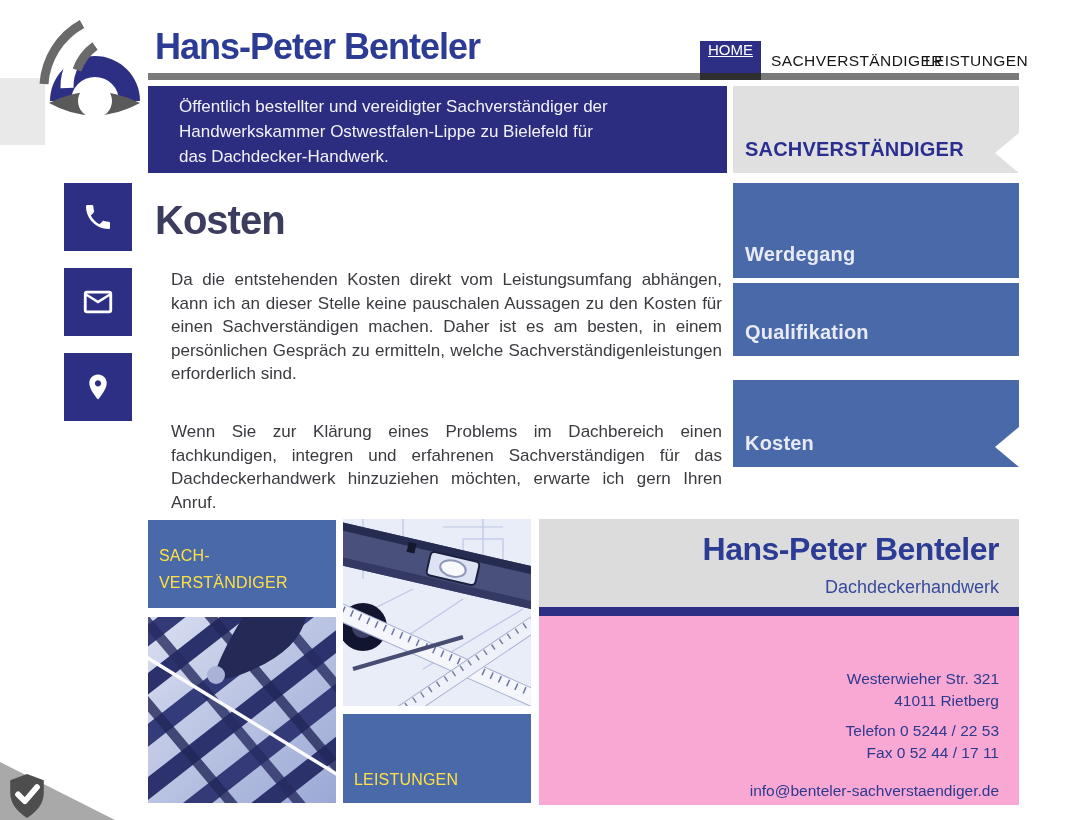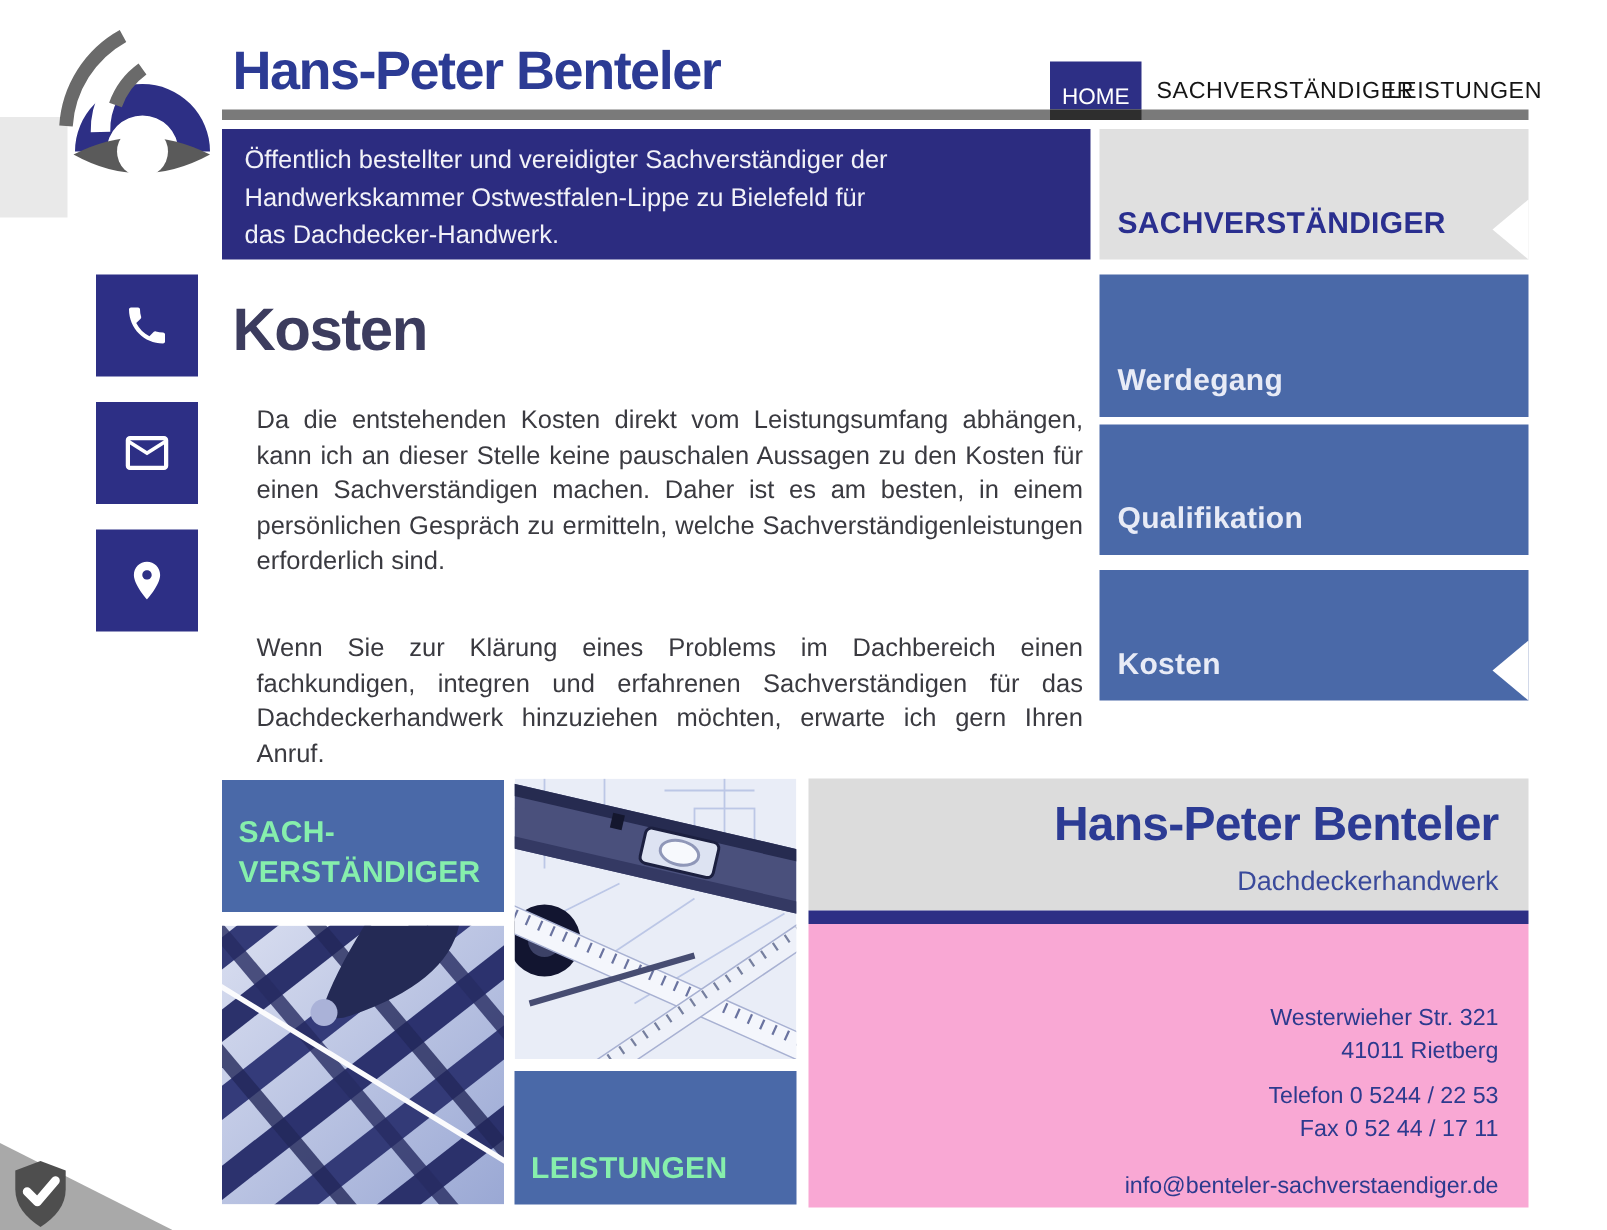--- a/index.html
+++ b/index.html
@@ -6,44 +6,44 @@
   .page{position:relative;width:1071px;height:820px;background:#ffffff;overflow:hidden;
         font-family:"Liberation Sans","DejaVu Sans",sans-serif;}
   .abs{position:absolute;}
 
   
   .left-gray-wedge{left:0;top:78px;width:45px;height:67px;background:#e9e9e9;}
   .site-title{left:155px;top:26px;font-size:36px;font-weight:bold;color:#2c3b94;letter-spacing:-1px;}
   .rule{left:148px;top:73px;width:871px;height:7px;background:#7a7a7a;}
   .nav-item{top:52px;font-size:15.5px;color:#151515;letter-spacing:.4px;cursor:pointer;}
   .nav-home{left:700px;top:41px;width:61px;height:32px;background:#2d2f85;color:#fff;
-            display:flex;align-items:flex-end;justify-content:center;font-size:15px;cursor:pointer;}
+            display:flex;align-items:flex-start;justify-content:center;font-size:15px;cursor:pointer;text-decoration:underline;}
   .nav-home-shadow{left:700px;top:73px;width:61px;height:7px;background:#2e2e2e;}
   .banner{left:148px;top:86px;width:579px;height:87px;background:#2c2c80;color:#f2f2f8;
-          padding:8px 0 0 15px;box-sizing:border-box;font-size:17px;line-height:25px;}
+          padding:8px 0 0 31px;box-sizing:border-box;font-size:17px;line-height:25px;}
 
   
   .logo{left:33px;top:6px;width:117px;height:138px;cursor:pointer;}
 
   
   .qa{width:68px;height:68px;background:#2d2f85;left:64px;display:flex;align-items:center;justify-content:center;cursor:pointer;}
 
   
   .main-heading{left:155px;top:198px;font-size:40px;font-weight:bold;color:#3c3c5e;letter-spacing:-1px;}
   .para{left:155px;width:551px;font-size:17px;line-height:23.5px;color:#3a3a40;text-align:justify;margin:16px;}
 
   
   .side-block{left:733px;width:286px;cursor:pointer;}
   .side-label{position:absolute;left:12px;bottom:12px;font-size:20px;font-weight:bold;letter-spacing:.2px;}
   .notch{position:absolute;right:0;bottom:0;width:0;height:0;
          border-top:20px solid transparent;border-bottom:20px solid transparent;border-right:24px solid #ffffff;}
 
   
   .tile{background:#4a69a8;cursor:pointer;}
-  .tile-label{position:absolute;left:11px;color:#86efac;font-size:20px;font-weight:bold;line-height:27px;letter-spacing:.2px;}
+  .tile-label{position:absolute;left:11px;color:#fde047;font-size:16px;font-weight:normal;line-height:27px;letter-spacing:.2px;}
   .photo{overflow:hidden;}
   .photo svg{display:block;}
 
   
   .contact{left:539px;top:519px;width:480px;height:286px;}
   .contact-head{position:absolute;left:0;top:0;width:100%;height:88px;background:#dcdcdc;}
   .contact-name{position:absolute;right:20px;top:12px;font-size:32px;font-weight:bold;color:#2c3b94;letter-spacing:-.5px;}
   .contact-role{position:absolute;right:20px;top:58px;font-size:18px;color:#3a4a9b;}
   .contact-bar{position:absolute;left:0;top:88px;width:100%;height:9px;background:#2d2f85;}
   .contact-body{position:absolute;left:0;top:97px;width:100%;height:189px;background:#f9a8d4;
@@ -120,21 +120,21 @@
   <p class="abs para" style="top:252px;">Da die entstehenden Kosten direkt vom Leistungsumfang abhängen, kann ich an dieser Stelle keine pauschalen Aussagen zu den Kosten für einen Sachverständigen machen. Daher ist es am besten, in einem persönlichen Gespräch zu ermitteln, welche Sachverständigenleistungen erforderlich sind.</p>
   <p class="abs para" style="top:404px;">Wenn Sie zur Klärung eines Problems im Dachbereich einen fachkundigen, integren und erfahrenen Sachverständigen für das Dachdeckerhandwerk hinzuziehen möchten, erwarte ich gern Ihren Anruf.</p>
 
   <div class="abs side-block" style="top:86px;height:87px;background:#e0e0e0;">
     <span class="side-label" style="color:#2a2f8f;">SACHVERSTÄNDIGER</span>
     <span class="notch"></span>
   </div>
   <div class="abs side-block" style="top:183px;height:95px;background:#4a69a8;">
     <span class="side-label" style="color:#e8ebf6;">Werdegang</span>
   </div>
-  <div class="abs side-block" style="top:283px;height:87px;background:#4a69a8;">
+  <div class="abs side-block" style="top:283px;height:73px;background:#4a69a8;">
     <span class="side-label" style="color:#e8ebf6;">Qualifikation</span>
   </div>
   <div class="abs side-block" style="top:380px;height:87px;background:#4a69a8;">
     <span class="side-label" style="color:#e8ebf6;">Kosten</span>
     <span class="notch"></span>
   </div>
 
   <div class="abs tile" style="left:148px;top:520px;width:188px;height:88px;">
     <span class="tile-label" style="top:22px;">SACH-</span>
     <span class="tile-label" style="top:49px;">VERSTÄNDIGER</span>

